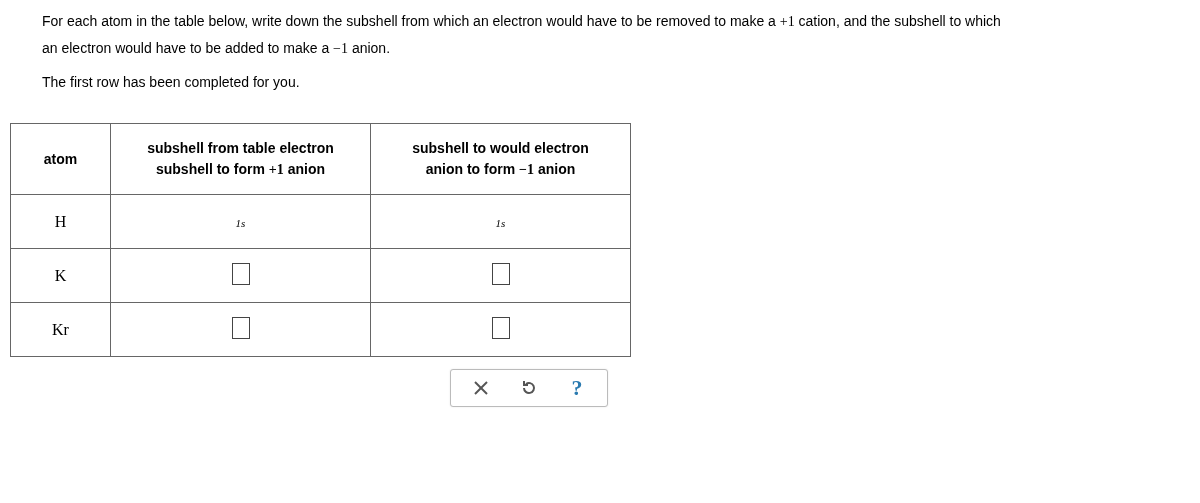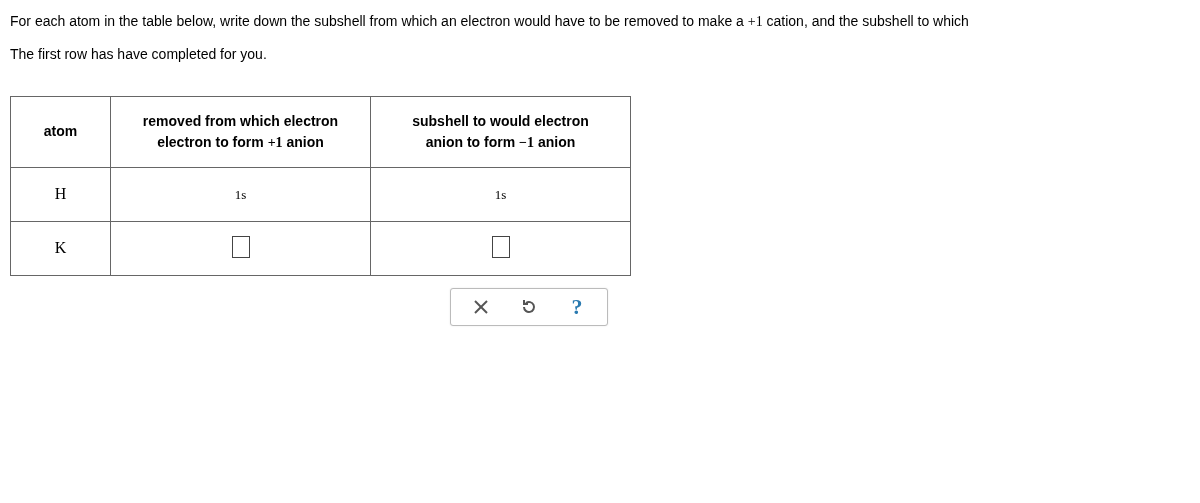--- a/index.html
+++ b/index.html
@@ -11,20 +11,21 @@
       font-family: Verdana, Geneva, sans-serif;
       font-size: 14px;
       color: #000;
       padding: 10px;
       background: #fff;
       width: 1200px;
     }
     .instructions {
       line-height: 1.6;
       margin-bottom: 30px;
+      margin-left: 32px;
     }
     .instructions p {
       margin-bottom: 4px;
     }
     .math {
       font-family: 'Times New Roman', serif;
     }
     table {
       border-collapse: collapse;
       margin-top: 10px;
@@ -49,21 +50,22 @@
     }
     td {
       height: 54px;
     }
     .atom-label {
       font-family: 'Times New Roman', serif;
       font-size: 16px;
     }
     .value-text {
       font-family: 'Times New Roman', serif;
-      font-size: 13px;
+      font-size: 11px;
+      font-style: italic;
     }
     .input-box {
       display: inline-block;
       width: 18px;
       height: 22px;
       border: 1px solid #444;
       background: #fff;
     }
     .toolbar {
       margin-top: 12px;
@@ -99,45 +101,53 @@
   </style>
 </head>
 <body>
 
 
 
 <div class="instructions">
   <p>
     <span>For each atom in the table below, write down the subshell from which an electron would have to be removed to make a </span><span class="math">+1</span><span> cation, and the subshell to which</span>
   </p>
-  <p style="margin-top:10px;">The first row has have completed for you.</p>
+  <p>
+    <span>an electron would have to be added to make a </span><span class="math">−1</span><span> anion.</span>
+  </p>
+  <p style="margin-top:10px;">The first row has been completed for you.</p>
 </div>
 
 <table>
   <thead>
     <tr>
       <th class="atom-col">atom</th>
       <th class="col2">
-        <span>removed from which electron</span><br>
-        <span>electron to form </span><span class="math">+1</span><span> anion</span>
+        <span>subshell from table electron</span><br>
+        <span>subshell to form </span><span class="math">+1</span><span> anion</span>
       </th>
       <th class="col3">
         <span>subshell to would electron</span><br>
         <span>anion to form </span><span class="math">−1</span><span> anion</span>
       </th>
     </tr>
   </thead>
   <tbody id="table-body">
   <tr>
         <td><span class="atom-label">H</span></td>
         <td><span class="value-text">1s</span></td>
         <td><span class="value-text">1s</span></td>
       </tr>
       <tr>
         <td><span class="atom-label">K</span></td>
+        <td><span class="input-box"></span></td>
+        <td><span class="input-box"></span></td>
+      </tr>
+      <tr>
+        <td><span class="atom-label">Kr</span></td>
         <td><span class="input-box"></span></td>
         <td><span class="input-box"></span></td>
       </tr>
     </tbody>
 </table>
 
 <div class="toolbar">
   <span class="tb-btn">
     <svg viewBox="0 0 16 16" stroke="#555" stroke-width="2" fill="none">
       <line x1="2" y1="2" x2="14" y2="14"></line>

